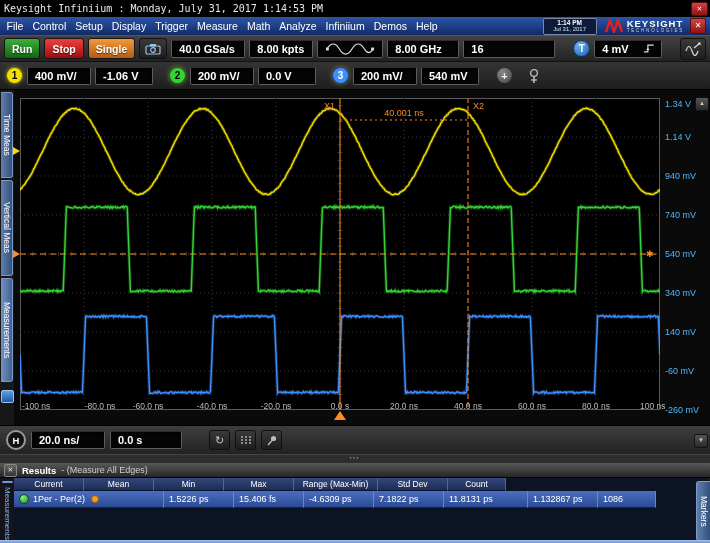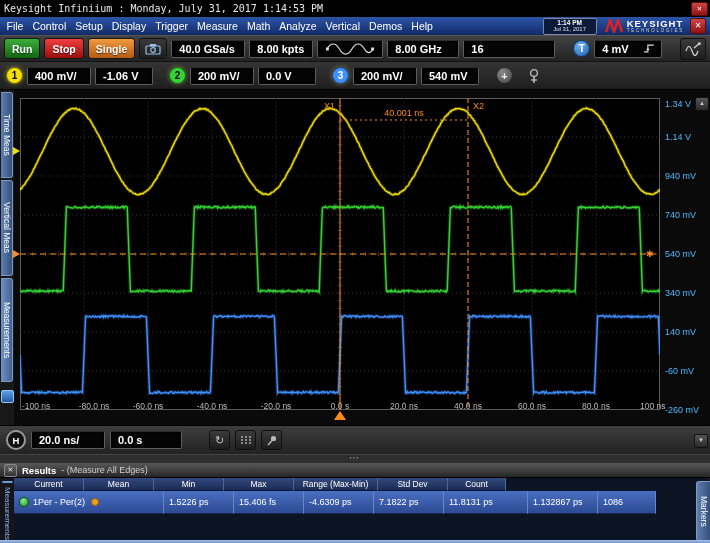--- a/index.html
+++ b/index.html
@@ -93,21 +93,21 @@
   .res-title-main{font-size:9.5px;font-weight:bold;color:#fff;}
   .res-title-sub{font-size:9px;color:#d0d0d0;}
   .res-side{position:absolute;left:0;top:15px;bottom:4px;width:14px;background:#14141a;
             display:flex;flex-direction:column;align-items:center;}
   .res-side .mini{width:9px;height:9px;margin:3px 0 4px;background:#2e66b8;border:1px solid #6a9ae0;border-radius:2px;}
   .res-side .txt{writing-mode:vertical-rl;font-size:8px;color:#86b4f0;}
   .rtable{position:absolute;left:14px;right:14px;top:15px;}
   .trow{display:flex;}
   .th{height:13px;background:linear-gradient(#33497c,#1b2c55);border-right:1px solid #50679c;border-bottom:1px solid #0a1430;
       color:#fff;font-size:8.5px;display:flex;align-items:center;justify-content:center;box-sizing:border-box;}
-  .td{height:23px;background:linear-gradient(#4a6fc0,#2c4a94);border-right:1px solid #6a86c8;border-bottom:1px solid #14244a;
+  .td{height:17px;background:linear-gradient(#4a6fc0,#2c4a94);border-right:1px solid #6a86c8;border-bottom:1px solid #14244a;
       color:#fff;font-size:9px;display:flex;align-items:center;padding:8px 5px;box-sizing:border-box;white-space:nowrap;}
   .cw0{width:150px}.cw1{width:70px}.cw2{width:70px}.cw3{width:70px}.cw4{width:70px}.cw5{width:84px}.cw6{width:70px}.cw7{width:58px}
   .cfill{flex:1;background:transparent;border:none;}
   .dot{width:8px;height:8px;border-radius:50%;margin-right:4px;flex:0 0 auto;}
   .dot.g{background:radial-gradient(circle at 35% 30%,#8af08a,#1d8f1d);border:1px solid #0c4a0c;}
   .dot.o{width:6px;height:6px;background:#f0a020;margin-left:6px;border:1px solid #9a6008;}
   .markers-tab{position:absolute;right:0;top:18px;width:13px;height:58px;
                background:linear-gradient(90deg,#607fae,#34507c);border:1px solid #7d99c4;border-right:none;
                border-radius:3px 0 0 3px;display:flex;align-items:center;justify-content:center;}
   .markers-tab span{writing-mode:vertical-rl;font-size:8.5px;color:#fff;}
@@ -125,21 +125,21 @@
 
   <div class="menubar">
     <span class="menu-item">File</span>
     <span class="menu-item">Control</span>
     <span class="menu-item">Setup</span>
     <span class="menu-item">Display</span>
     <span class="menu-item">Trigger</span>
     <span class="menu-item">Measure</span>
     <span class="menu-item">Math</span>
     <span class="menu-item">Analyze</span>
-    <span class="menu-item">Vertical</span>
+    <span class="menu-item">Infiniium</span>
     <span class="menu-item">Demos</span>
     <span class="menu-item">Help</span>
     <span class="clockbox">
       <span class="t">1:14 PM</span>
       <span class="d">Jul 31, 2017</span>
     </span>
     <span class="brand">
       <svg class="spark" viewBox="0 0 18 14">
         <path d="M1 13 L5 1 L9 13 L13 1 L17 13" fill="none" stroke="#e02020" stroke-width="2.4" stroke-linejoin="miter"></path>
       </svg>
@@ -347,21 +347,21 @@
     <span class="vlabel" style="top:42px">1.14 V</span>
     <span class="vlabel" style="top:81px">940 mV</span>
     <span class="vlabel" style="top:120px">740 mV</span>
     <span class="vlabel" style="top:159px">540 mV</span>
     <span class="vlabel" style="top:198px">340 mV</span>
     <span class="vlabel" style="top:237px">140 mV</span>
     <span class="vlabel" style="top:276px">-60 mV</span>
     <span class="vlabel" style="top:315px">-260 mV</span>
 
     <span class="tl" style="left:22px">-100 ns</span>
-    <span class="tl c" style="left:94px">-80.0 ns</span>
+    <span class="tl c" style="left:100px">-80.0 ns</span>
     <span class="tl c" style="left:148px">-60.0 ns</span>
     <span class="tl c" style="left:212px">-40.0 ns</span>
     <span class="tl c" style="left:276px">-20.0 ns</span>
     <span class="tl c" style="left:340px">0.0 s</span>
     <span class="tl c" style="left:404px">20.0 ns</span>
     <span class="tl c" style="left:468px">40.0 ns</span>
     <span class="tl c" style="left:532px">60.0 ns</span>
     <span class="tl c" style="left:596px">80.0 ns</span>
     <span class="tl" style="left:640px">100 ns</span>
 

